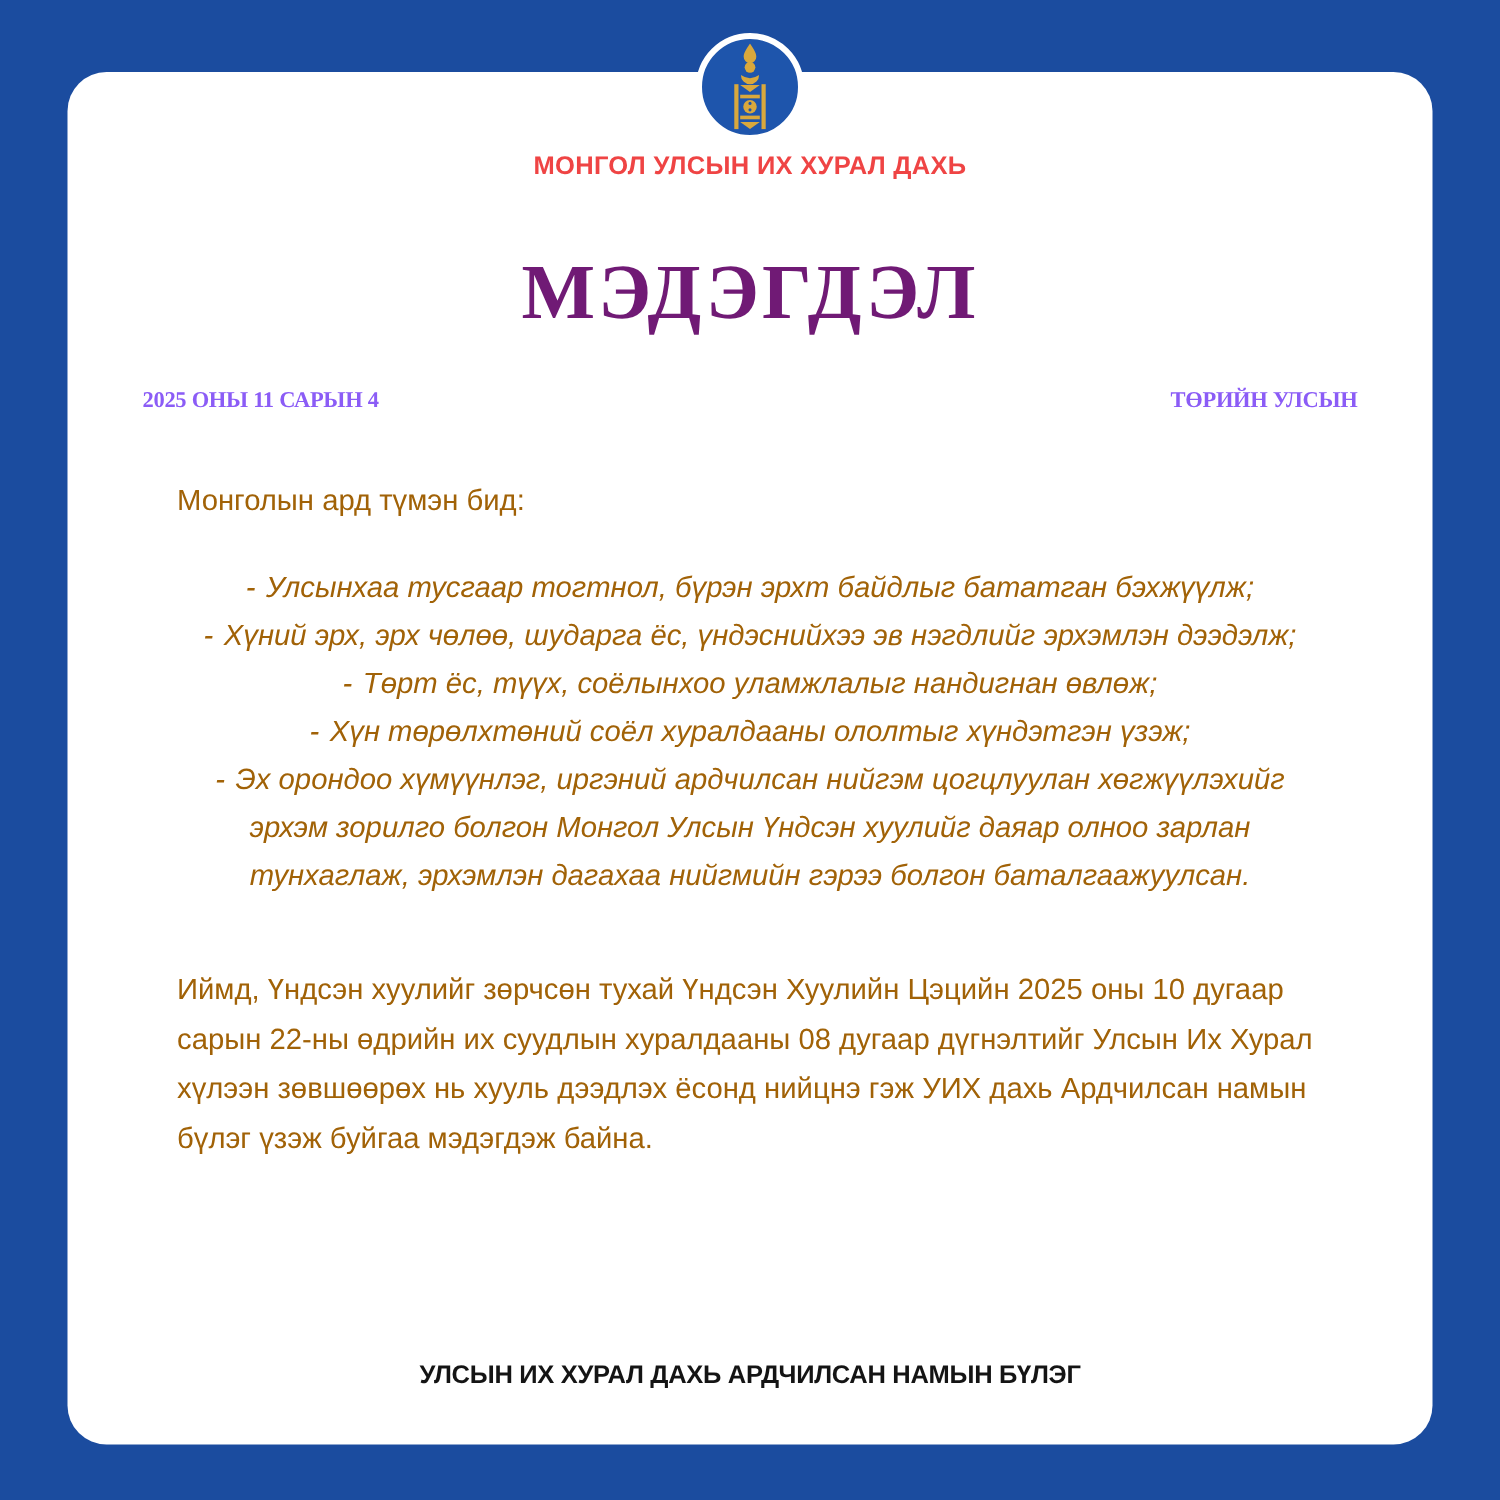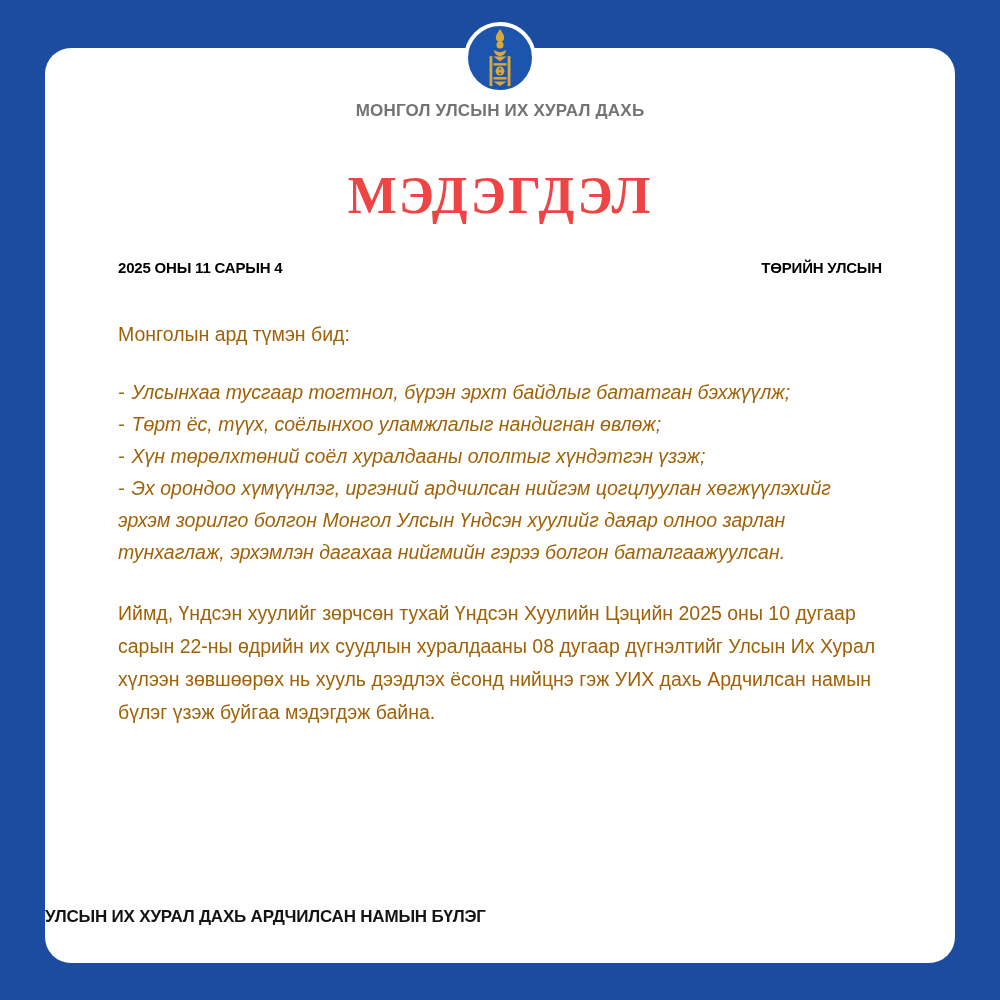--- a/index.html
+++ b/index.html
@@ -29,68 +29,70 @@
     width: 72px; height: 72px;
     box-sizing: border-box;
     border: 4px solid #FFFFFF;
     border-radius: 50%;
     background: #1E55AC;
     display: flex; align-items: center; justify-content: center;
   }
   .org-name {
     margin-top: 52px;
     text-align: center;
-    color: #737373;
+    color: #ef4444;
     font-size: 17px;
     line-height: 22px;
     font-weight: bold;
     letter-spacing: 0.2px;
   }
   .doc-title {
     margin-top: 46px;
     text-align: center;
     font-family: "Liberation Serif", serif;
     font-weight: bold;
     font-size: 52px;
     line-height: 56px;
     letter-spacing: 2px;
-    color: #ef4444;
+    color: #701a75;
   }
   .meta-row {
     margin-top: 35px;
-    padding: 0 73px;
+    padding: 0 50px;
     display: flex;
     justify-content: space-between;
     align-items: baseline;
-    color: #000000;
+    color: #8b5cf6;
     font-size: 15px;
     font-weight: bold;
     letter-spacing: -0.2px;
+    font-family: Liberation Serif, serif;
   }
   .body-copy {
     padding: 0 73px;
     color: #a16207;
     font-size: 19.5px;
   }
   .intro { margin-top: 46px; line-height: 24px; }
   .bullet-list {
     list-style: none;
     margin: 30px 0 0 0;
     padding: 0;
     font-style: italic;
     line-height: 32px;
+    text-align: center;
   }
   .bullet-list li { margin: 0; }
   .bullet-marker { margin-right: 7px; }
-  .paragraph { margin-top: 29px; line-height: 33px; }
+  .paragraph { margin-top: 44px; line-height: 33px; }
   .footer-signature {
     position: absolute;
     left: 0; right: 0;
     bottom: 36px;
-    text-align: left;
+    text-align: center;
     color: #141414;
     font-size: 17px;
     font-weight: bold;
     letter-spacing: -0.2px;
   }
 </style>
 </head>
 <body>
 
 <div class="page">
@@ -135,20 +137,21 @@
     <div class="meta-row">
       <span>2025 ОНЫ 11 САРЫН 4</span>
       <span>ТӨРИЙН УЛСЫН</span>
     </div>
 
     <div class="body-copy">
       <div class="intro">Монголын ард түмэн бид:</div>
 
       <ul class="bullet-list">
         <li><span class="bullet-marker">-</span><span>Улсынхаа тусгаар тогтнол, бүрэн эрхт байдлыг бататган бэхжүүлж;</span></li>
+        <li><span class="bullet-marker">-</span><span>Хүний эрх, эрх чөлөө, шударга ёс, үндэснийхээ эв нэгдлийг эрхэмлэн дээдэлж;</span></li>
         <li><span class="bullet-marker">-</span><span>Төрт ёс, түүх, соёлынхоо уламжлалыг нандигнан өвлөж;</span></li>
         <li><span class="bullet-marker">-</span><span>Хүн төрөлхтөний соёл хуралдааны ололтыг хүндэтгэн үзэж;</span></li>
         <li><span class="bullet-marker">-</span><span>Эх орондоо хүмүүнлэг, иргэний ардчилсан нийгэм цогцлуулан хөгжүүлэхийг эрхэм зорилго болгон Монгол Улсын Үндсэн хуулийг даяар олноо зарлан тунхаглаж, эрхэмлэн дагахаа нийгмийн гэрээ болгон баталгаажуулсан.</span></li>
       </ul>
 
       <div class="paragraph">Иймд, Үндсэн хуулийг зөрчсөн тухай Үндсэн Хуулийн Цэцийн 2025 оны 10 дугаар сарын 22-ны өдрийн их суудлын хуралдааны 08 дугаар дүгнэлтийг Улсын Их Хурал хүлээн зөвшөөрөх нь хууль дээдлэх ёсонд нийцнэ гэж УИХ дахь Ардчилсан намын бүлэг үзэж буйгаа мэдэгдэж байна.</div>
     </div>
 
     <div class="footer-signature">УЛСЫН ИХ ХУРАЛ ДАХЬ АРДЧИЛСАН НАМЫН БҮЛЭГ</div>
 

